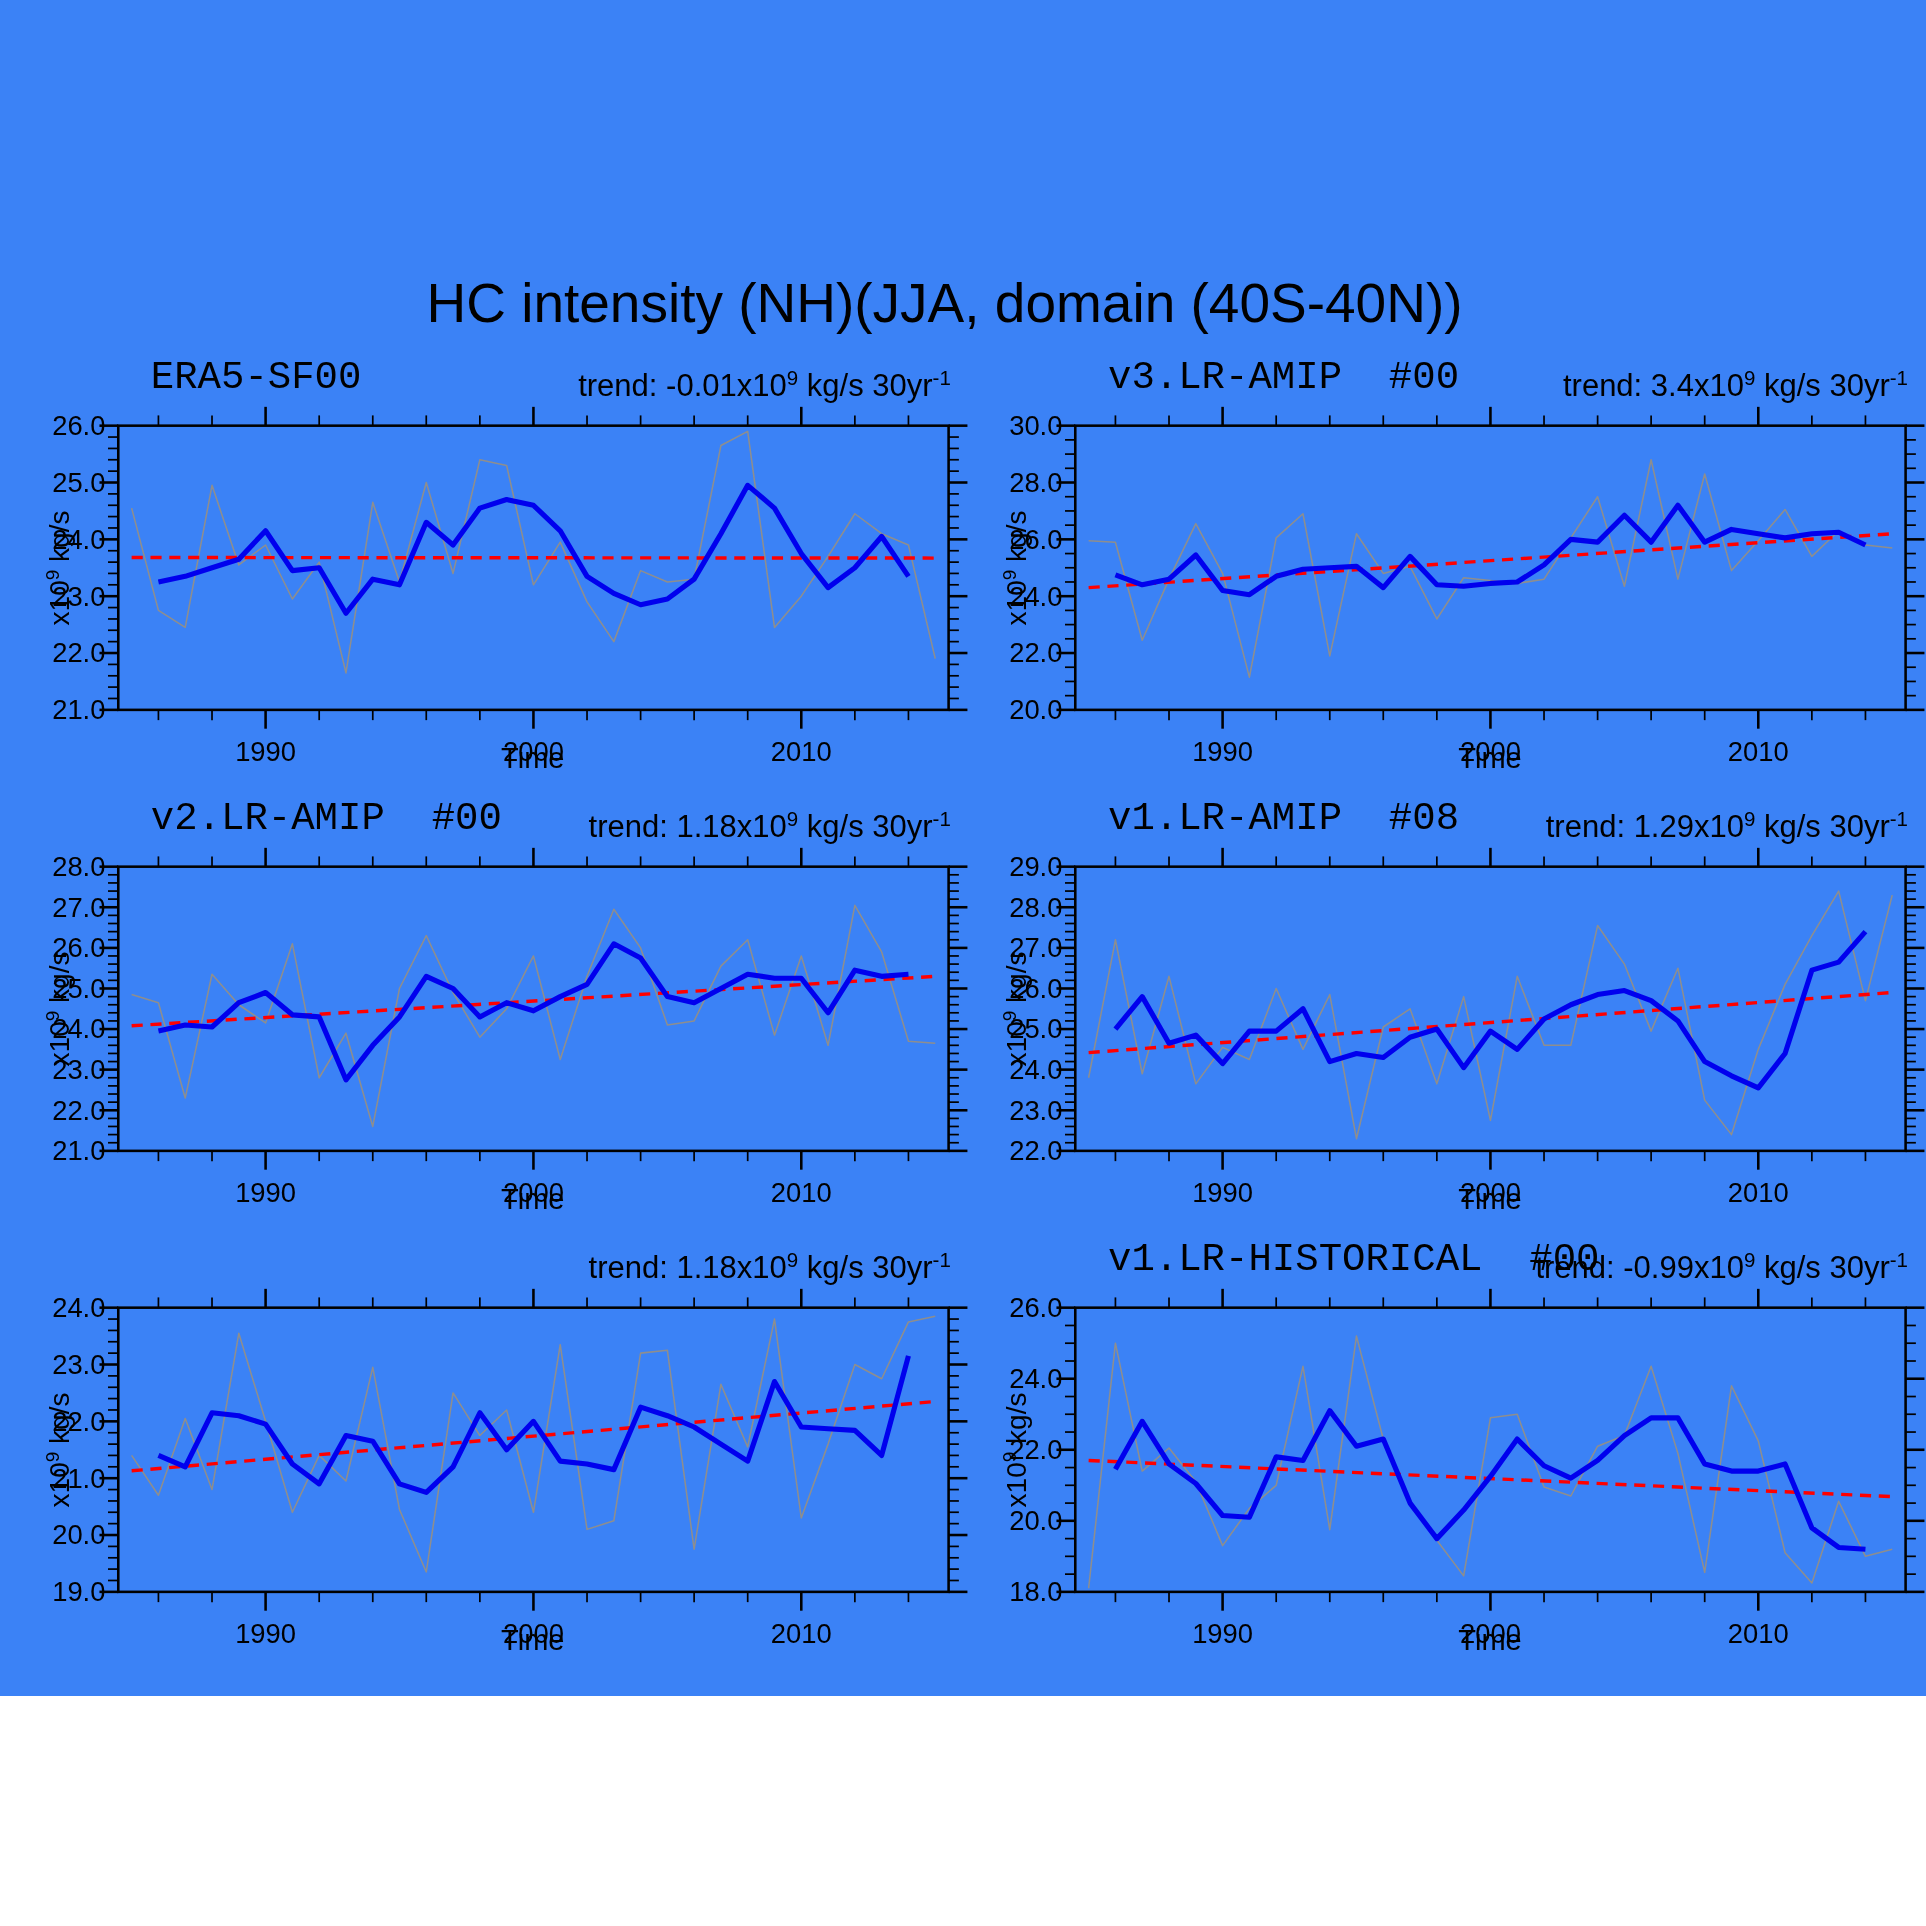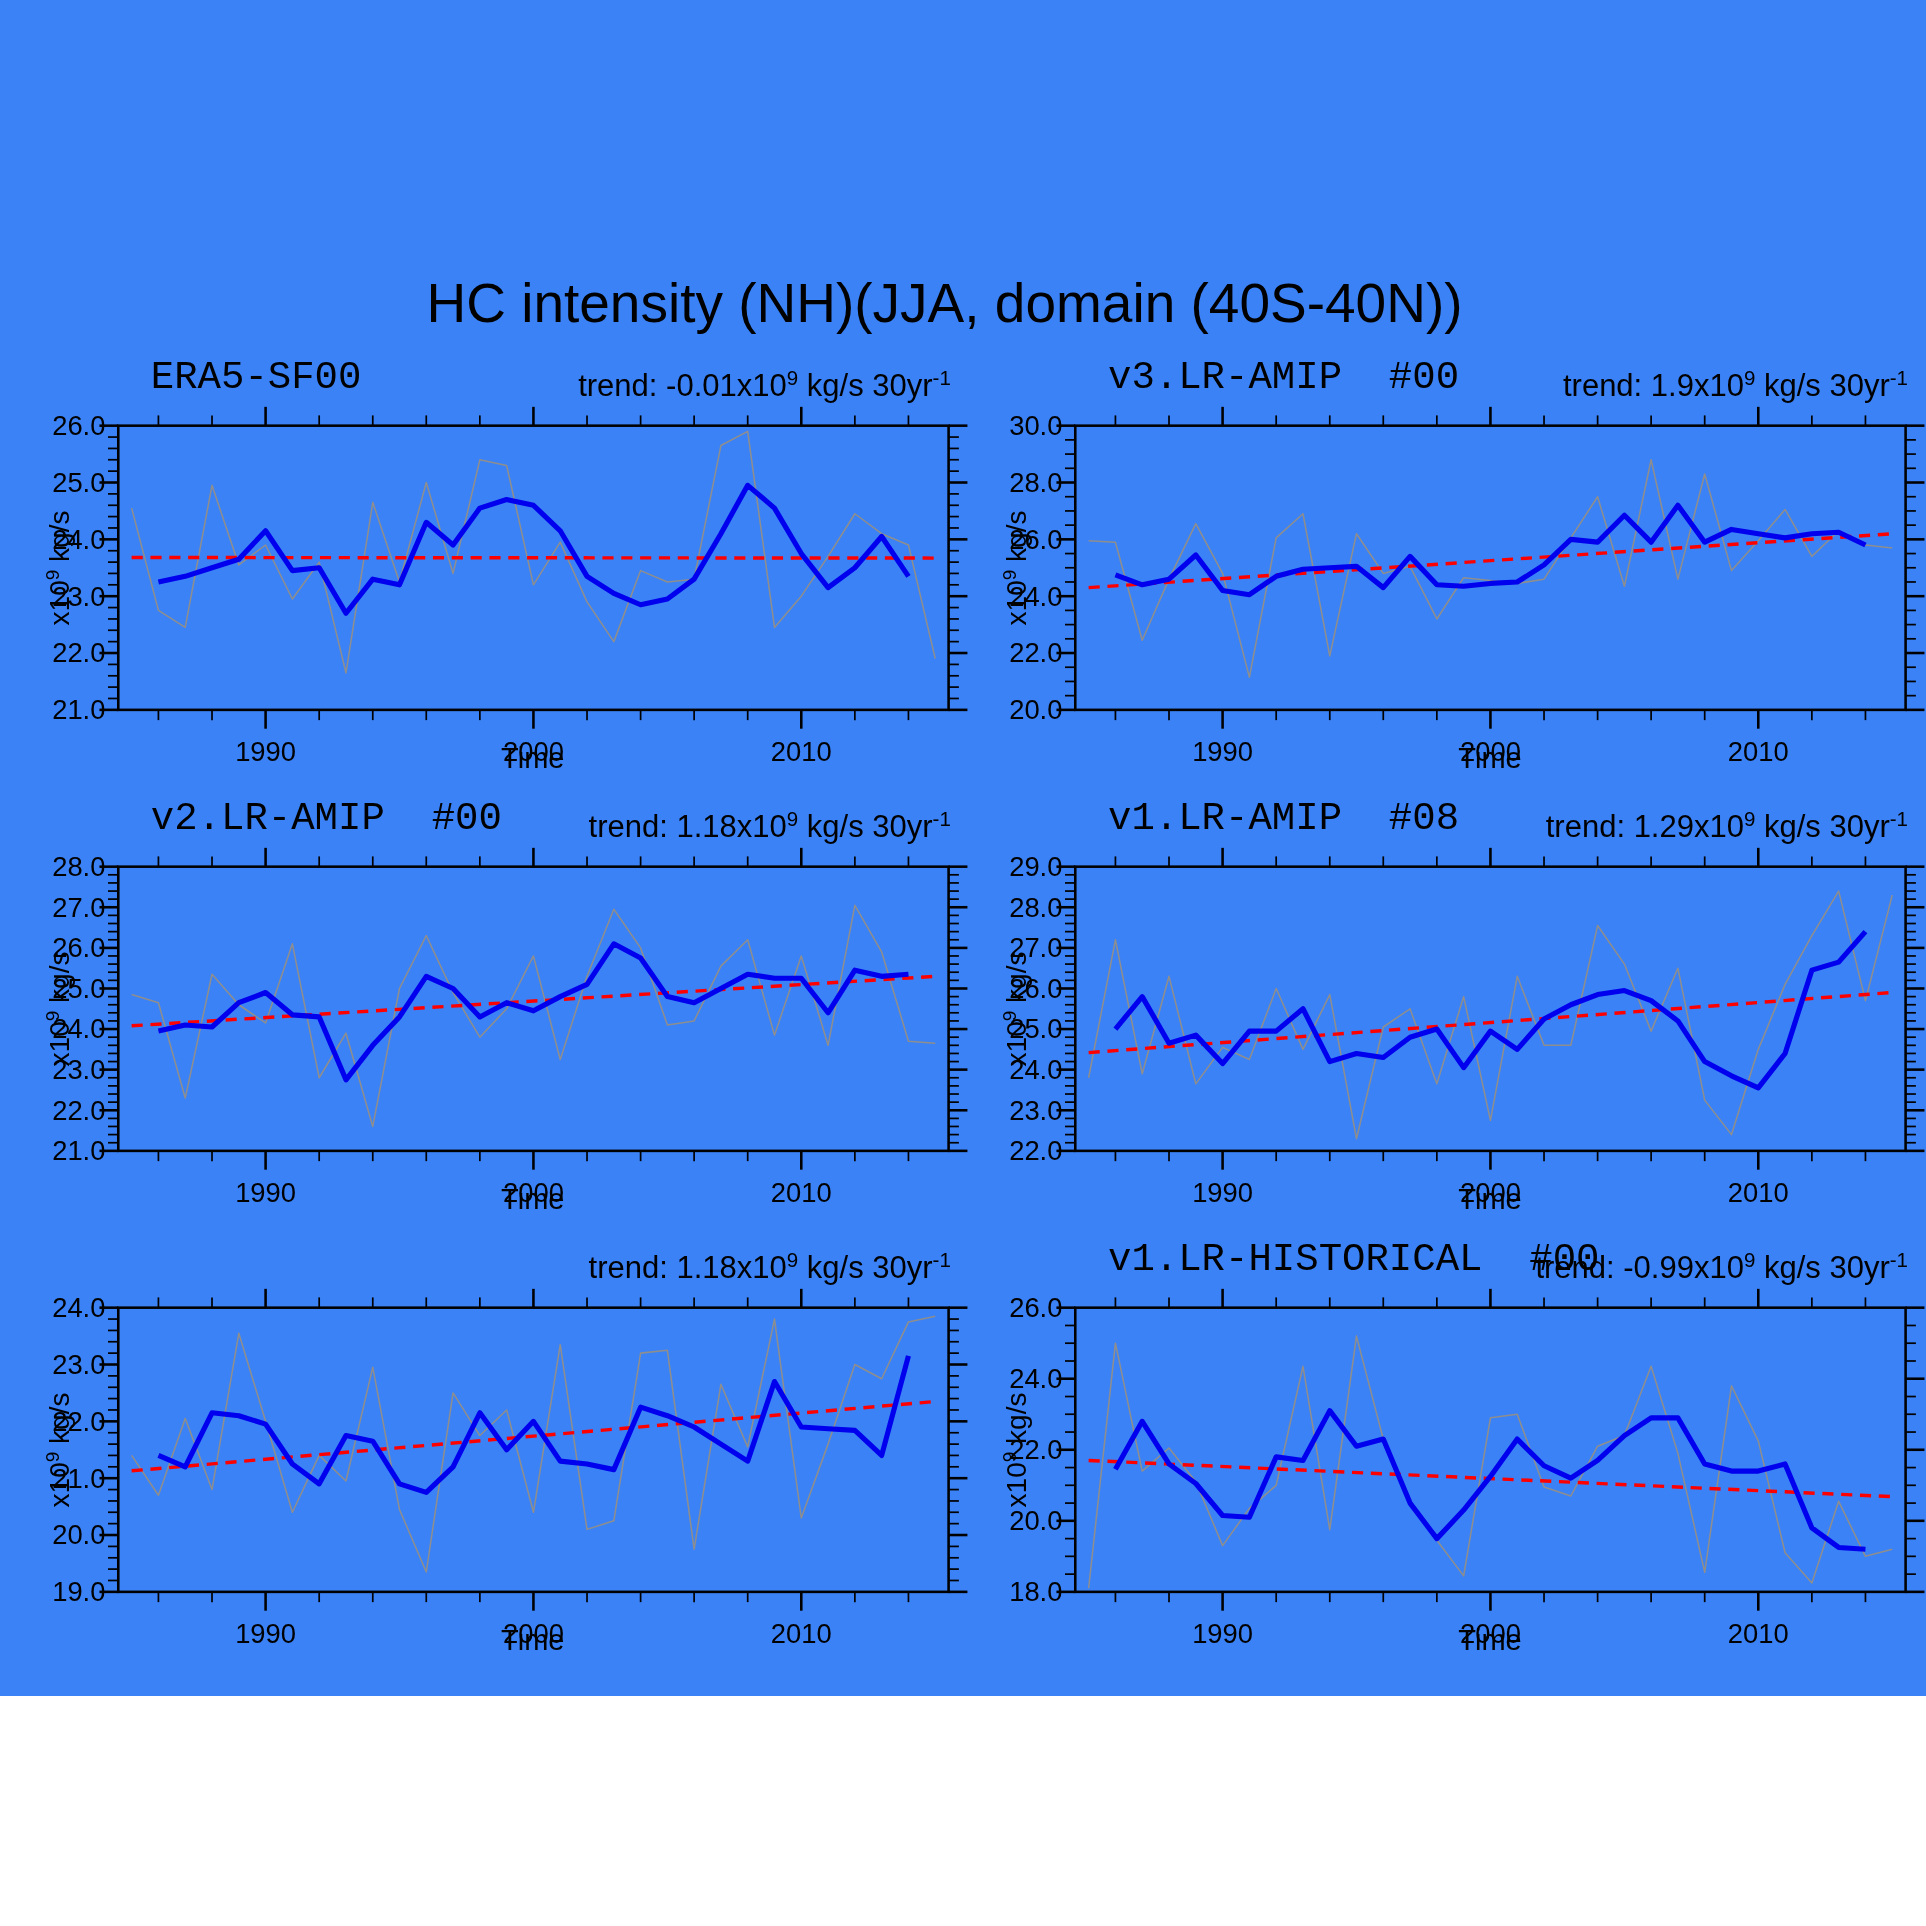--- a/index.html
+++ b/index.html
@@ -210,21 +210,21 @@
         <line x1="990.5" y1="439.0" x2="990.5" y2="451.0" stroke="#000000" stroke-width="2"></line>
         <line x1="990.5" y1="95.0" x2="990.5" y2="107.0" stroke="#000000" stroke-width="2"></line>
         <line x1="1053.1" y1="439.0" x2="1053.1" y2="451.0" stroke="#000000" stroke-width="2"></line>
         <line x1="1053.1" y1="95.0" x2="1053.1" y2="107.0" stroke="#000000" stroke-width="2"></line>
         <rect x="130" y="107" width="970" height="332" fill="none" stroke="#000000" stroke-width="3"></rect>
         <polyline points="145.6,241.5 176.9,243.1 208.2,357.7 239.5,286.3 270.8,221.5 302.1,279.6 333.4,400.8 364.7,238.1 396.0,209.9 427.3,375.9 458.5,233.2 489.8,279.6 521.1,271.3 552.4,332.8 583.7,284.6 615.0,287.9 646.3,291.3 677.6,286.3 708.9,238.1 740.2,190.0 771.5,294.6 802.7,146.8 834.0,286.3 865.3,163.4 896.6,276.3 927.9,241.5 959.2,204.9 990.5,259.7 1021.8,229.8 1053.1,246.4 1084.4,249.8" fill="none" stroke="#8e8e8e" stroke-width="1.8" stroke-linejoin="round"></polyline>
         <line x1="145.6" y1="296.2" x2="1084.4" y2="233.2" stroke="#ff0000" stroke-width="4" stroke-dasharray="13 9"></line>
         <polyline points="176.9,281.3 208.2,292.9 239.5,286.3 270.8,258.1 302.1,299.6 333.4,304.5 364.7,283.0 396.0,274.7 427.3,273.0 458.5,271.3 489.8,296.2 521.1,259.7 552.4,292.9 583.7,294.6 615.0,291.3 646.3,289.6 677.6,269.7 708.9,239.8 740.2,243.1 771.5,211.6 802.7,243.1 834.0,200.0 865.3,243.1 896.6,228.2 927.9,233.2 959.2,238.1 990.5,233.2 1021.8,231.5 1053.1,246.4" fill="none" stroke="#0000ee" stroke-width="6" stroke-linejoin="round"></polyline>
       </svg>
     <div class="panel-title">v3.LR-AMIP  #00</div>
-    <div class="trend-label"><span>trend:</span> <span>1.9</span><span>x10</span><sup>9</sup> <span>kg/s 30yr</span><sup>-1</sup></div>
+    <div class="trend-label"><span>trend:</span> <span>3.4</span><span>x10</span><sup>9</sup> <span>kg/s 30yr</span><sup>-1</sup></div>
     <div class="ylabel"><span>x10</span><sup>9</sup><span> kg/s</span></div>
     <div class="xlabel">Time</div>
   </section>
 
   <section class="panel" style="left:6.8px;top:775px;">
     <svg class="plot" viewBox="0 0 1125 515">
         <line x1="108.0" y1="439.0" x2="130.0" y2="439.0" stroke="#000000" stroke-width="3"></line>
         <line x1="1100.0" y1="439.0" x2="1122.0" y2="439.0" stroke="#000000" stroke-width="3"></line>
         <text x="115" y="450.0" text-anchor="end" font-size="32">21.0</text>
         <line x1="108.0" y1="391.6" x2="130.0" y2="391.6" stroke="#000000" stroke-width="3"></line>

